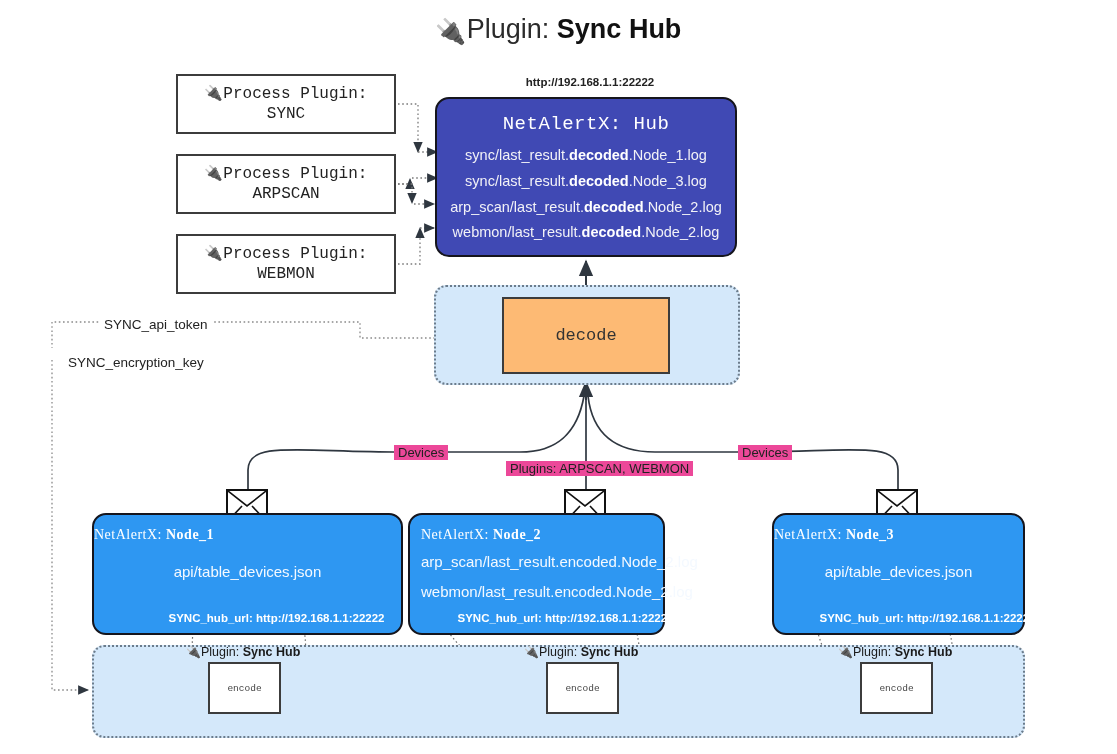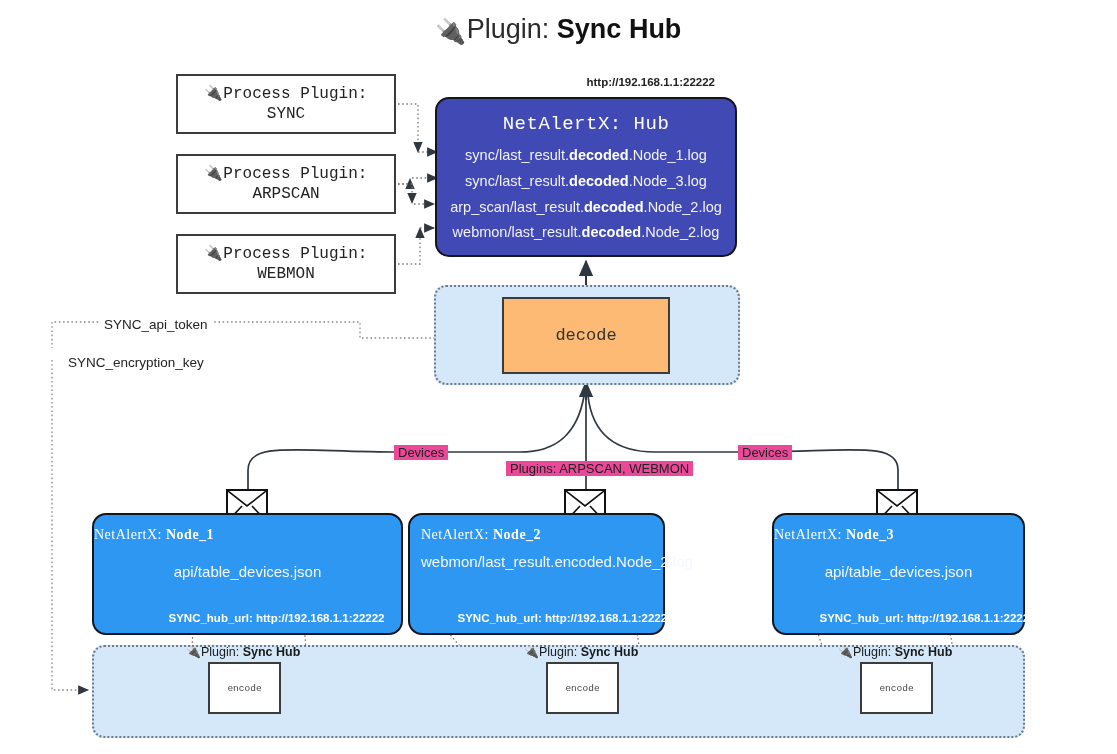--- a/index.html
+++ b/index.html
@@ -41,21 +41,21 @@
   }
   .procbox .l1{white-space:nowrap;}
   .procbox .l1 .plug{font-family:"DejaVu Sans",sans-serif;font-size:15px;}
   .procbox .l2{white-space:nowrap;}
   #proc0{left:176px;top:74px;}
   #proc1{left:176px;top:154px;}
   #proc2{left:176px;top:234px;}
 
   
   #hub-url{
-    left:465px;top:76px;width:250px;text-align:right;
+    left:465px;top:76px;width:250px;text-align:center;
     font-size:11.5px;font-weight:bold;color:#222;white-space:nowrap;
   }
   #hub{
     left:435px;top:97px;width:302px;height:160px;
     background:#4049b4;
     border:2px solid #15151d;
     border-radius:14px;
     color:#fff;
     padding-top:10px;
     box-sizing:border-box;
@@ -272,20 +272,21 @@
   </div>
 
   <div class="node nodebox" id="node1">
     <div class="ntitle"><span>NetAlertX:</span> <b>Node_1</b></div>
     <div class="nline">api/table_devices.json</div>
     <div class="nfoot">SYNC_hub_url: http://192.168.1.1:22222</div>
   </div>
 
   <div class="node nodebox" id="node2">
     <div class="ntitle"><span>NetAlertX:</span> <b>Node_2</b></div>
+    <div class="nline">arp_scan/last_result.encoded.Node_2.log</div>
     <div class="nline">webmon/last_result.encoded.Node_2.log</div>
     <div class="nfoot">SYNC_hub_url: http://192.168.1.1:22222</div>
   </div>
 
   <div class="node nodebox" id="node3">
     <div class="ntitle"><span>NetAlertX:</span> <b>Node_3</b></div>
     <div class="nline">api/table_devices.json</div>
     <div class="nfoot">SYNC_hub_url: http://192.168.1.1:22222</div>
   </div>
 

